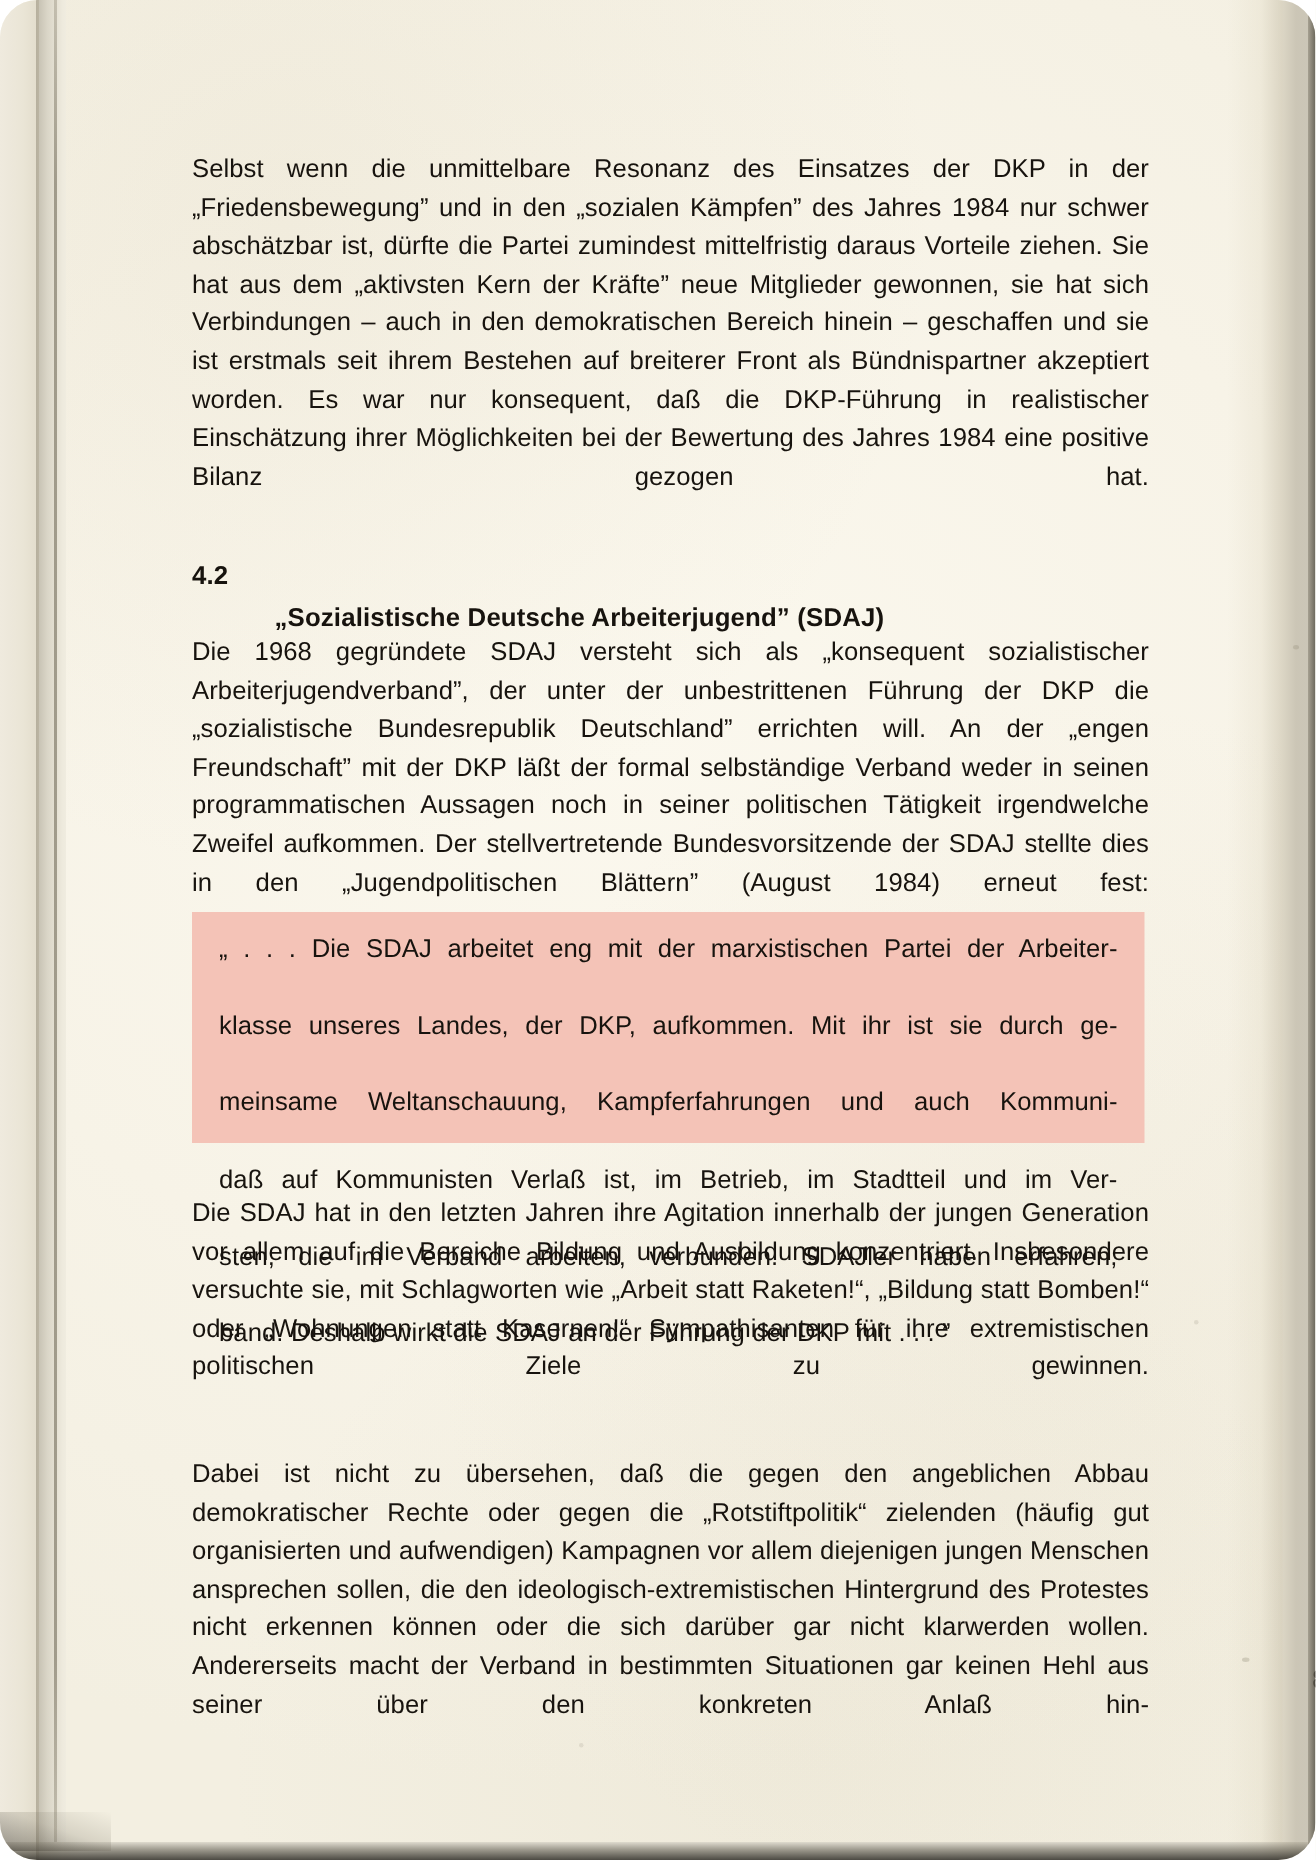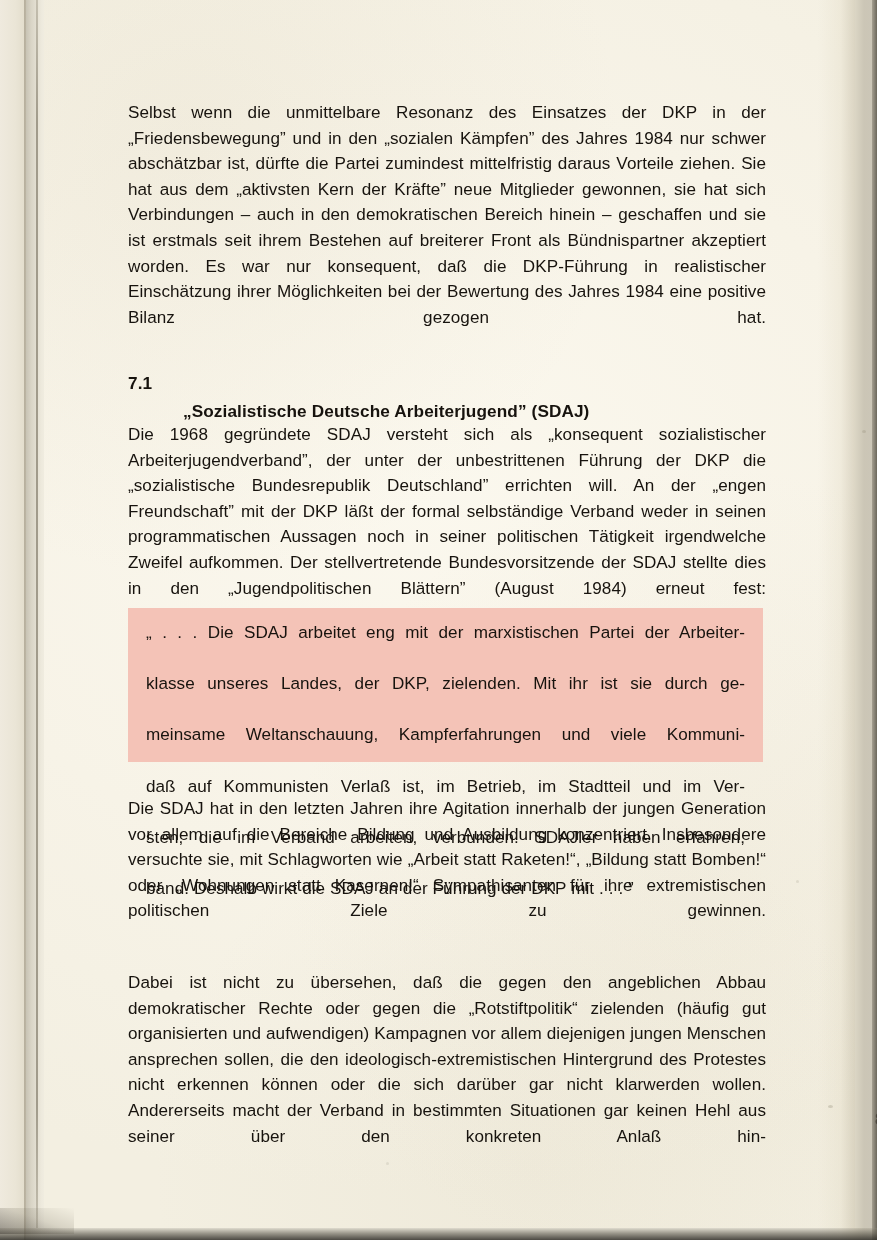--- a/index.html
+++ b/index.html
@@ -15,20 +15,21 @@
     font-family: "Liberation Sans", sans-serif;
   }
 
   
   #scan {
     position: relative;
     width: 877px;
     height: 1240px;
     background: #f7f4e9;
     overflow: hidden;
+    border-radius: 25px;
   }
 
   
   .scan-backdrop-left {
     position: absolute;
     left: 0; top: 0;
     width: 26px; height: 1240px;
     background: linear-gradient(to right, #efeade 0%, #eae5d6 60%, #e2dccb 100%);
   }
 
@@ -234,38 +235,38 @@
   <div class="speck" style="left:862px;top:430px;width:4px;height:3px;"></div>
   <div class="speck" style="left:828px;top:1105px;width:5px;height:3px;"></div>
   <div class="speck" style="left:796px;top:880px;width:3px;height:3px;opacity:.5;"></div>
   <div class="speck" style="left:386px;top:1162px;width:3px;height:3px;opacity:.45;"></div>
 
   <div class="textblock">
 
     <p class="para" id="para-intro">Selbst wenn die unmittelbare Resonanz des Einsatzes der DKP in der „Friedensbewegung” und in den „sozialen Kämpfen” des Jahres 1984 nur schwer abschätzbar ist, dürfte die Partei zumindest mittelfristig daraus Vorteile ziehen. Sie hat aus dem „aktivsten Kern der Kräfte” neue Mitglieder gewonnen, sie hat sich Verbindungen – auch in den demokratischen Bereich hinein – geschaffen und sie ist erstmals seit ihrem Bestehen auf breiterer Front als Bündnispartner akzeptiert worden. Es war nur konsequent, daß die DKP-Führung in realistischer Einschätzung ihrer Möglichkeiten bei der Bewertung des Jahres 1984 eine positive Bilanz gezogen hat.</p>
 
     <div class="heading">
-      <span class="h-num">7.1</span>
+      <span class="h-num">4.2</span>
       <span class="h-text">„Sozialistische Deutsche Arbeiterjugend” (SDAJ)</span>
     </div>
 
     <p class="para" id="para-sdaj">Die 1968 gegründete SDAJ versteht sich als „konsequent sozialistischer Arbeiterjugendverband”, der unter der unbestrittenen Führung der DKP die „sozialistische Bundesrepublik Deutschland” errichten will. An der „engen Freundschaft” mit der DKP läßt der formal selbständige Verband weder in seinen programmatischen Aussagen noch in seiner politischen Tätigkeit irgendwelche Zweifel aufkommen. Der stellvertretende Bundesvorsitzende der SDAJ stellte dies in den „Jugendpolitischen Blättern” (August 1984) erneut fest:</p>
 
     <p class="para" id="para-agitation">Die SDAJ hat in den letzten Jahren ihre Agitation innerhalb der jungen Generation vor allem auf die Bereiche Bildung und Ausbildung konzentriert. Insbesondere versuchte sie, mit Schlagworten wie „Arbeit statt Raketen!“, „Bildung statt Bomben!“ oder „Wohnungen statt Kasernen!“ Sympathisanten für ihre extremistischen politischen Ziele zu gewinnen.</p>
 
     <p class="para" id="para-dabei">Dabei ist nicht zu übersehen, daß die gegen den angeblichen Abbau demokratischer Rechte oder gegen die „Rotstiftpolitik“ zielenden (häufig gut organisierten und aufwendigen) Kampagnen vor allem diejenigen jungen Menschen ansprechen sollen, die den ideologisch-extremistischen Hintergrund des Protestes nicht erkennen können oder die sich darüber gar nicht klarwerden wollen. Andererseits macht der Verband in bestimmten Situationen gar keinen Hehl aus seiner über den konkreten Anlaß hin-</p>
 
     <div class="folio">89</div>
   </div>
 
   <div class="quote">
     <div class="quote-inner">
       <p>„ . . . Die SDAJ arbeitet eng mit der marxistischen Partei der Arbeiter-</p>
-      <p>klasse unseres Landes, der DKP, zielenden. Mit ihr ist sie durch ge-</p>
-      <p>meinsame Weltanschauung, Kampferfahrungen und viele Kommuni-</p>
+      <p>klasse unseres Landes, der DKP, aufkommen. Mit ihr ist sie durch ge-</p>
+      <p>meinsame Weltanschauung, Kampferfahrungen und auch Kommuni-</p>
       <p>daß auf Kommunisten Verlaß ist, im Betrieb, im Stadtteil und im Ver-</p>
       <p>sten, die im Verband arbeiten, verbunden. SDAJler haben erfahren,</p>
       <p class="lastline">band. Deshalb wirkt die SDAJ an der Führung der DKP mit . . . ”</p>
     </div>
   </div>
 
   <div class="page-right-edge"></div>
   <div class="scan-edge-right"></div>
   <div class="scan-edge-bottom"></div>
   <div class="scan-edge-bottom-left"></div>

